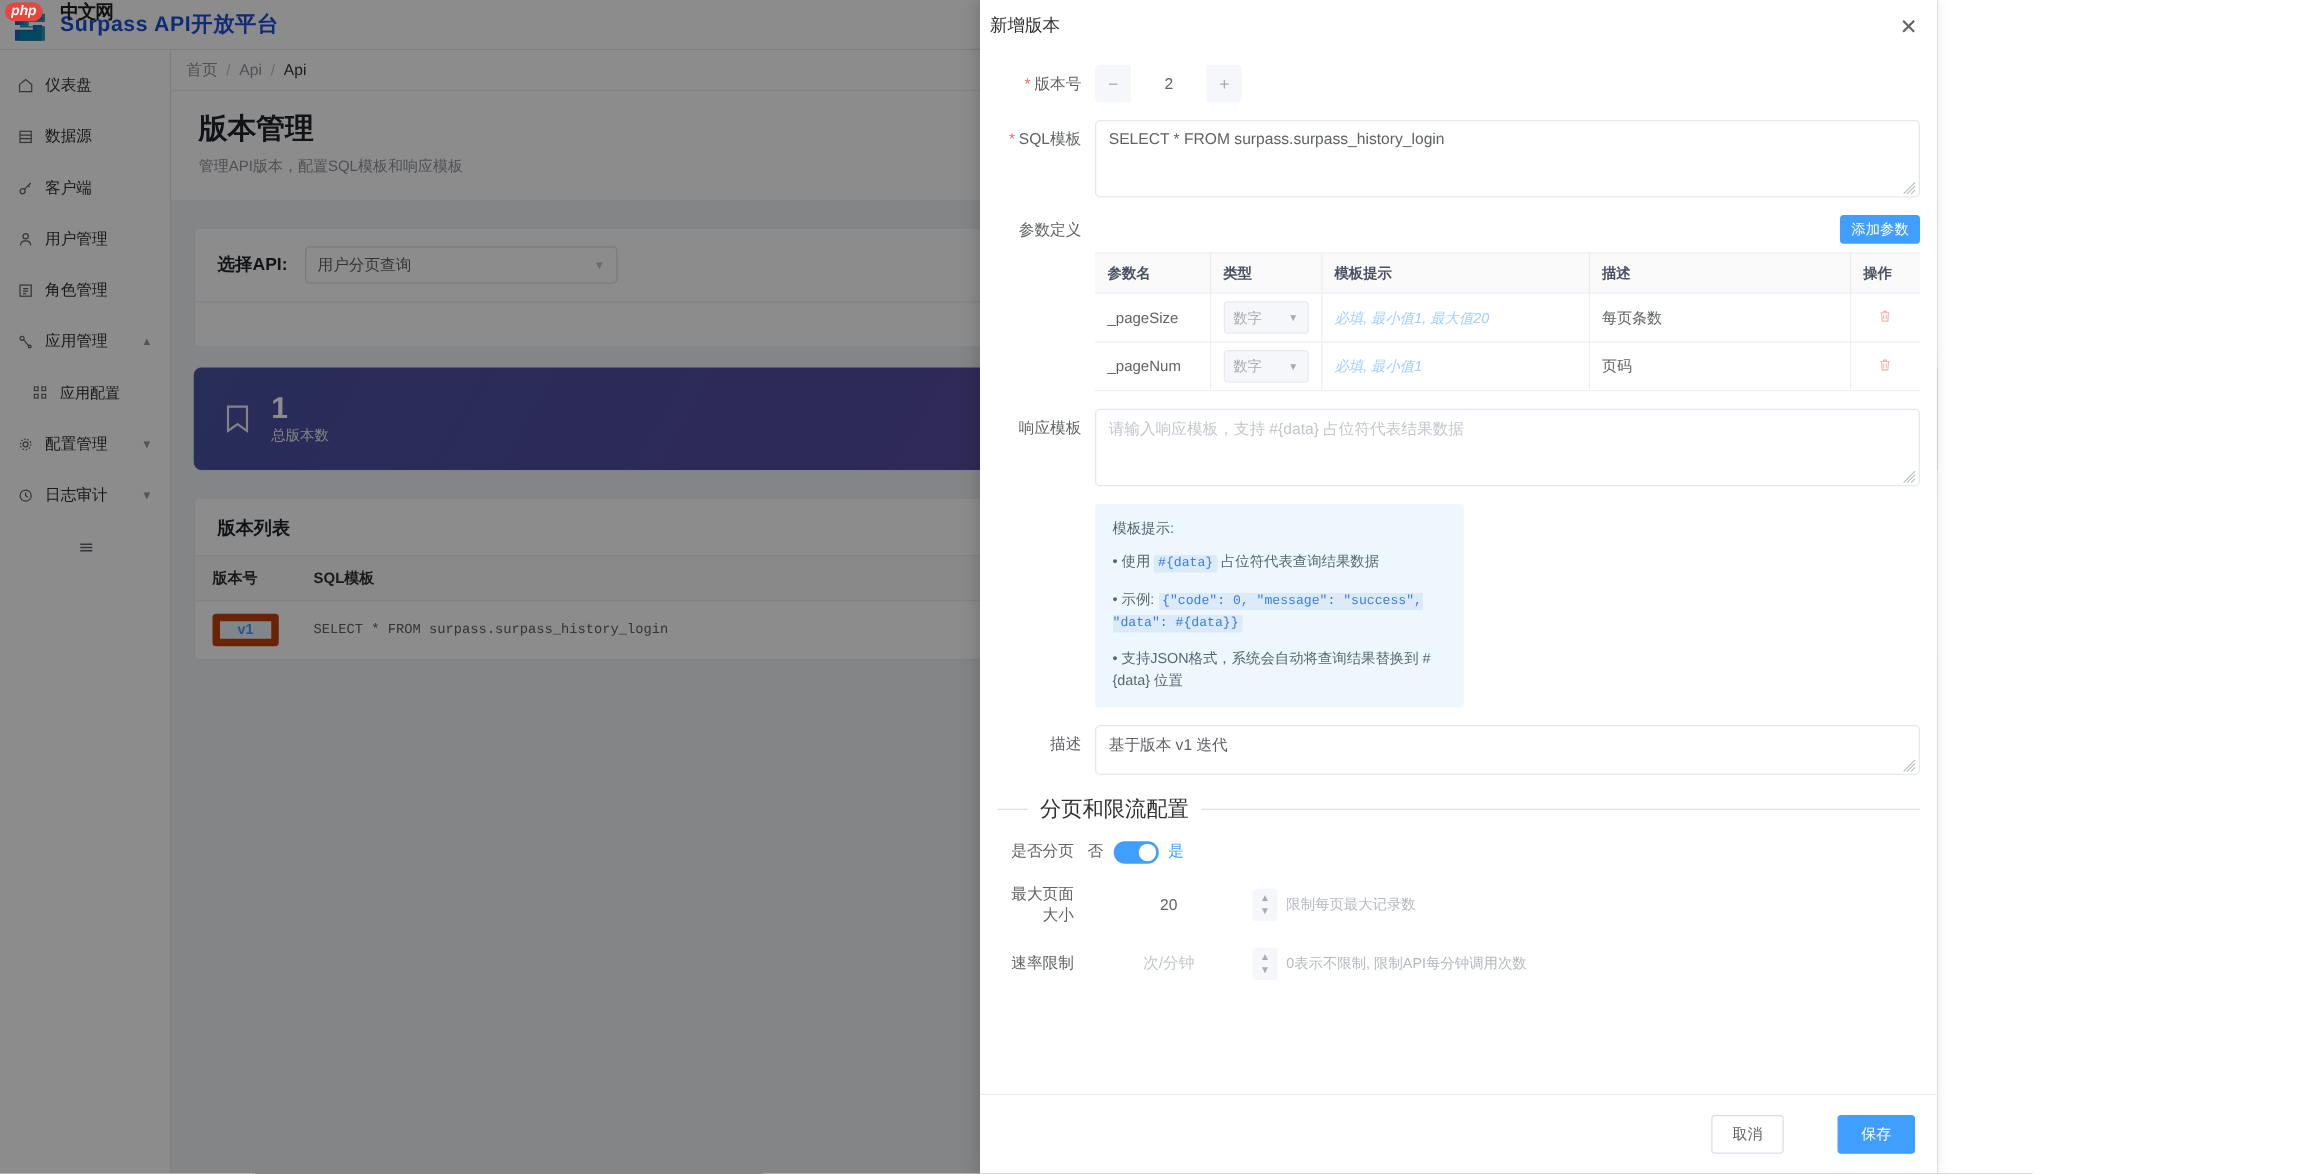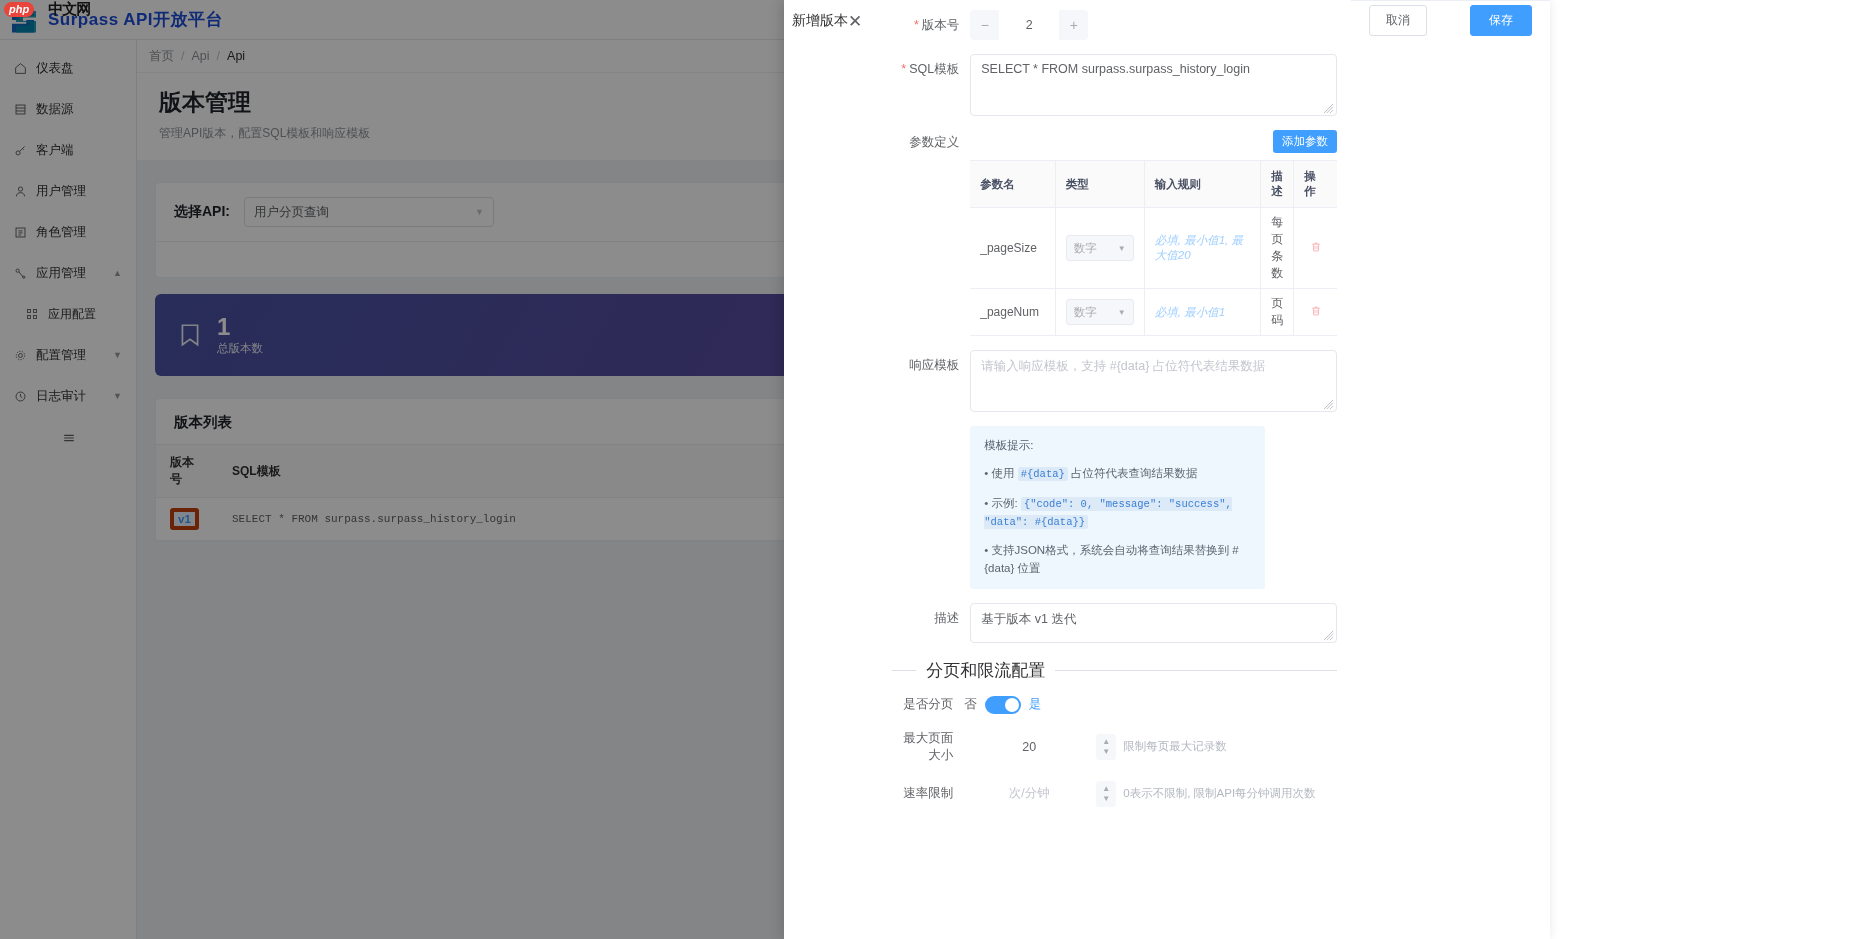--- a/index.html
+++ b/index.html
@@ -95,35 +95,35 @@
   .list-card { margin:22px 18px 0 18px; background:#fff; border:1px solid #ebeef5; border-radius:4px; }
   .list-title { font-size:14.5px; font-weight:bold; padding:14px 18px 12px 18px; color:#1f2329; }
   .vt { width:100%; border-collapse:collapse; font-size:12px; }
   .vt th {
     background:#fafafa; color:#303133; font-weight:bold; text-align:left;
     padding:9px 14px; border-top:1px solid #ebeef5; border-bottom:1px solid #ebeef5;
   }
   .vt td { padding:10px 14px; border-bottom:1px solid #ebeef5; color:#606266; }
   .vtag {
     display:inline-block; background:#ecf5ff; color:#409eff;
-    border:4px solid #c2410c; border-radius:3px; padding:1px 4px; font-size:11.5px; font-weight:bold;
+    border:6px solid #c2410c; border-radius:3px; padding:1px 14px; font-size:11.5px; font-weight:bold;
   }
   .mono { font-family:"Liberation Mono","DejaVu Sans Mono",monospace; font-size:11px; color:#303133; }
   .badge-green {
     display:inline-block; background:#f0f9eb; color:#67c23a; border:1px solid #e1f3d8;
     border-radius:3px; padding:2px 7px; font-size:11px;
   }
 
   
   #mask { position:absolute; inset:0; background:rgba(0,0,0,.45); }
 
   
   #drawer {
     position:absolute; top:0; right:306px; width:766px; height:939px;
-    background:#fff; display:flex; flex-direction:row;
+    background:#fff; display:flex; flex-direction:column;
     box-shadow:-3px 0 12px rgba(0,0,0,.15);
   }
   #right-strip { position:absolute; top:0; right:0; width:306px; height:939px; background:#fff; }
   .dr-head {
     height:42px; display:flex; align-items:center; justify-content:space-between;
     padding:0 16px 0 8px; flex:0 0 auto;
   }
   .dr-title { font-size:14px; color:#303133; }
   .dr-close { font-size:17px; color:#606266; line-height:1; cursor:pointer; }
 
@@ -226,21 +226,21 @@
   }
   .num-in.ph { color:#c3c6cd; }
   .spin {
     width:20px; height:26px; background:#f5f7fa; border-radius:3px;
     display:flex; flex-direction:column; align-items:center; justify-content:center;
     color:#a8abb2; font-size:8px; line-height:10px; margin-left:2px;
   }
   .hint { font-size:11.5px; color:#b4b8c0; margin-left:7px; }
 
   .dr-foot {
-    flex:0 0 auto; height:40px; border-top:1px solid #ebeef5;
+    flex:0 0 auto; height:64px; border-top:1px solid #ebeef5;
     display:flex; align-items:center; justify-content:flex-end; gap:10px;
     padding:0 18px;
   }
   .btn-plain {
     border:1px solid #dcdfe6; background:#fff; color:#606266;
     border-radius:3px; font-size:12px; padding:6px 16px; cursor:pointer;
     font-family:"Liberation Sans",sans-serif;
   }
   .btn-primary {
     border:1px solid #409eff; background:#409eff; color:#fff;
@@ -478,21 +478,21 @@
       <div class="fctrl">
         <div class="params-head">
           <span></span>
           <button class="btn-blue">添加参数</button>
         </div>
         <table class="ptbl">
           <thead>
             <tr>
               <th style="width:92px">参数名</th>
               <th style="width:84px">类型</th>
-              <th style="width:214px">输入规则</th>
+              <th style="width:214px">模板提示</th>
               <th>描述</th>
               <th class="col-op">操作</th>
             </tr>
           </thead>
           <tbody>
             <tr>
               <td class="pname">_pageSize</td>
               <td>
                 <div class="psel">
                   <span>数字</span>

